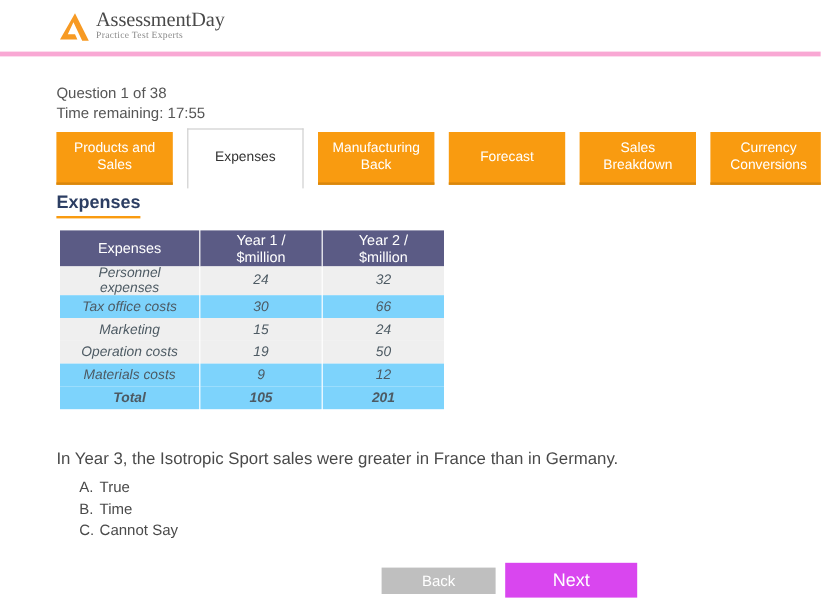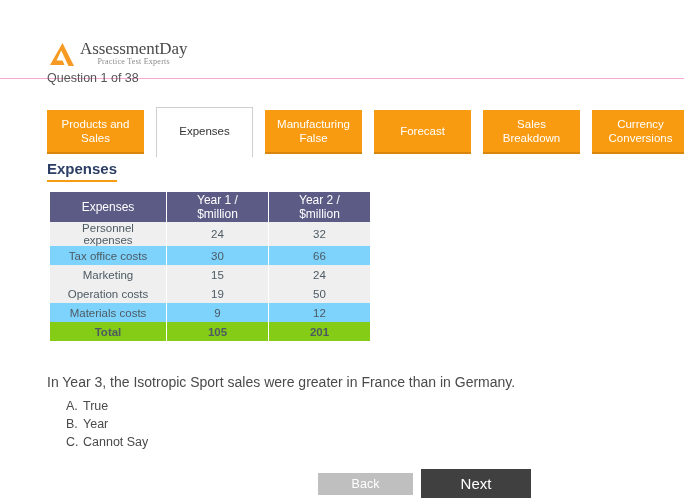--- a/index.html
+++ b/index.html
@@ -13,23 +13,22 @@
     background: #ffffff;
     font-family: "Liberation Sans", sans-serif;
     color: #444444;
     overflow: hidden;
     position: relative;
   }
 
   
   #app-header {
     height: 47px;
-    border-bottom: 1px solid #f9a8d4;
+    border-bottom: 4px solid #f9a8d4;
     position: relative;
-    margin-top: 32px;
   }
   #logo-wrap {
     position: absolute;
     left: 48px;
     top: 8px;
     display: flex;
     align-items: flex-start;
   }
   #logo-mark {
     width: 30px;
@@ -48,21 +47,21 @@
     color: #4a4a4a;
     letter-spacing: -0.1px;
     display: block;
   }
   #logo-tag {
     font-family: "Liberation Serif", serif;
     font-size: 8px;
     color: #8a8a8a;
     letter-spacing: 0.25px;
     display: block;
-    text-align: center;
+    text-align: left;
     margin-top: 1px;
   }
 
   
   #question-meta {
     position: absolute;
     left: 47px;
     top: 70px;
     font-size: 12.5px;
     color: #555555;
@@ -140,24 +139,25 @@
     text-align: center;
   }
   #expenses-table th.col-label { width: 116px; }
   #expenses-table th.col-year { width: 101px; }
   #expenses-table td {
     height: 19px;
     padding: 0 8px;
     text-align: center;
     color: #4d5a63;
     font-size: 11.5px;
+    font-style: italic;
   }
   tr.row-light td { background: #EFEFEF; }
   tr.row-dark td  { background: #7dd3fc; }
-  tr.row-total td { background: #84cc16; font-weight: bold; color: #333b42; }
+  tr.row-total td { background: #7dd3fc; font-weight: bold; color: #333b42; }
 
   
   #question-text {
     position: absolute;
     left: 47px;
     top: 374px;
     font-size: 14px;
     color: #4a4a4a;
   }
   #answers {
@@ -194,21 +194,21 @@
     font-size: 12.5px;
     font-family: "Liberation Sans", sans-serif;
     cursor: default;
     display: flex;
     align-items: center;
     justify-content: center;
   }
   #next-button {
     width: 110px;
     height: 29px;
-    background: #404040;
+    background: #d946ef;
     color: #ffffff;
     border: none;
     font-size: 15px;
     font-family: "Liberation Sans", sans-serif;
     cursor: pointer;
     display: flex;
     align-items: center;
     justify-content: center;
     margin-top: -4px;
   }
@@ -225,26 +225,27 @@
     </div>
     <div id="logo-text-block">
       <span id="logo-word">AssessmentDay</span>
       <span id="logo-tag">Practice Test Experts</span>
     </div>
   </div>
 </div>
 
 <div id="question-meta">
   <div>Question 1 of 38</div>
+  <div>Time remaining: 17:55</div>
 </div>
 
 <div id="tabs">
   <div class="tab inactive">Products and Sales</div>
   <div class="tab active">Expenses</div>
-  <div class="tab inactive">Manufacturing False</div>
+  <div class="tab inactive">Manufacturing Back</div>
   <div class="tab inactive">Forecast</div>
   <div class="tab inactive">Sales Breakdown</div>
   <div class="tab inactive">Currency Conversions</div>
 </div>
 
 <div id="section-heading">Expenses</div>
 
 <table id="expenses-table">
   <thead>
     <tr>
@@ -289,21 +290,21 @@
 
 <div id="question-text">In Year 3, the Isotropic Sport sales were greater in France than in Germany.</div>
 
 <div id="answers">
   <div class="answer-row">
     <span class="answer-letter">A.</span>
     <span>True</span>
   </div>
   <div class="answer-row">
     <span class="answer-letter">B.</span>
-    <span>Year</span>
+    <span>Time</span>
   </div>
   <div class="answer-row">
     <span class="answer-letter">C.</span>
     <span>Cannot Say</span>
   </div>
 </div>
 
 <div id="footer-buttons">
   <button id="back-button">Back</button>
   <button id="next-button">Next</button>

